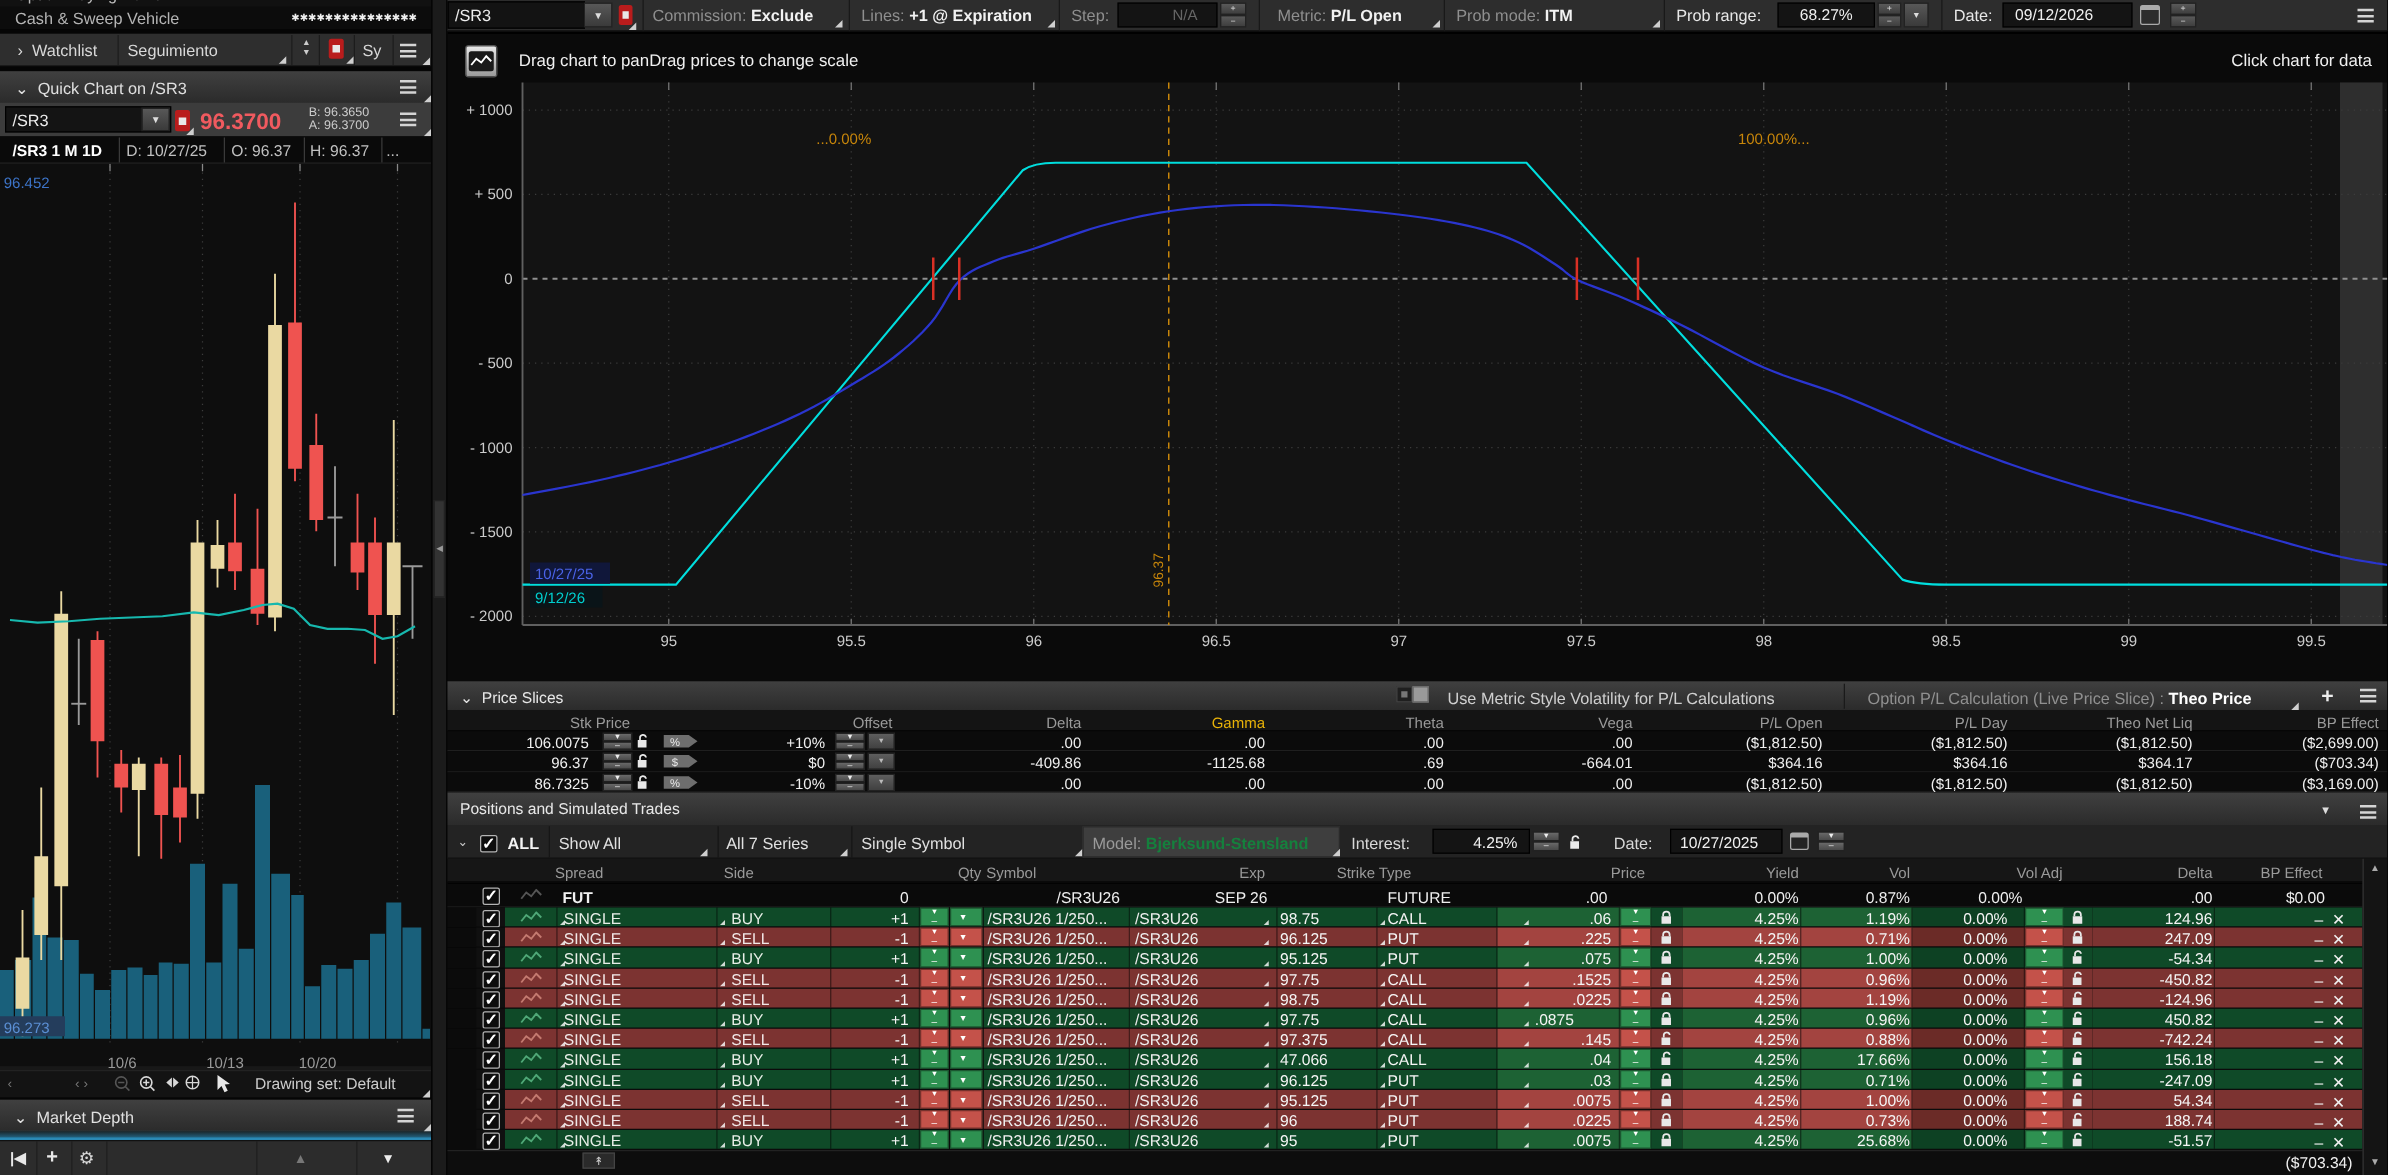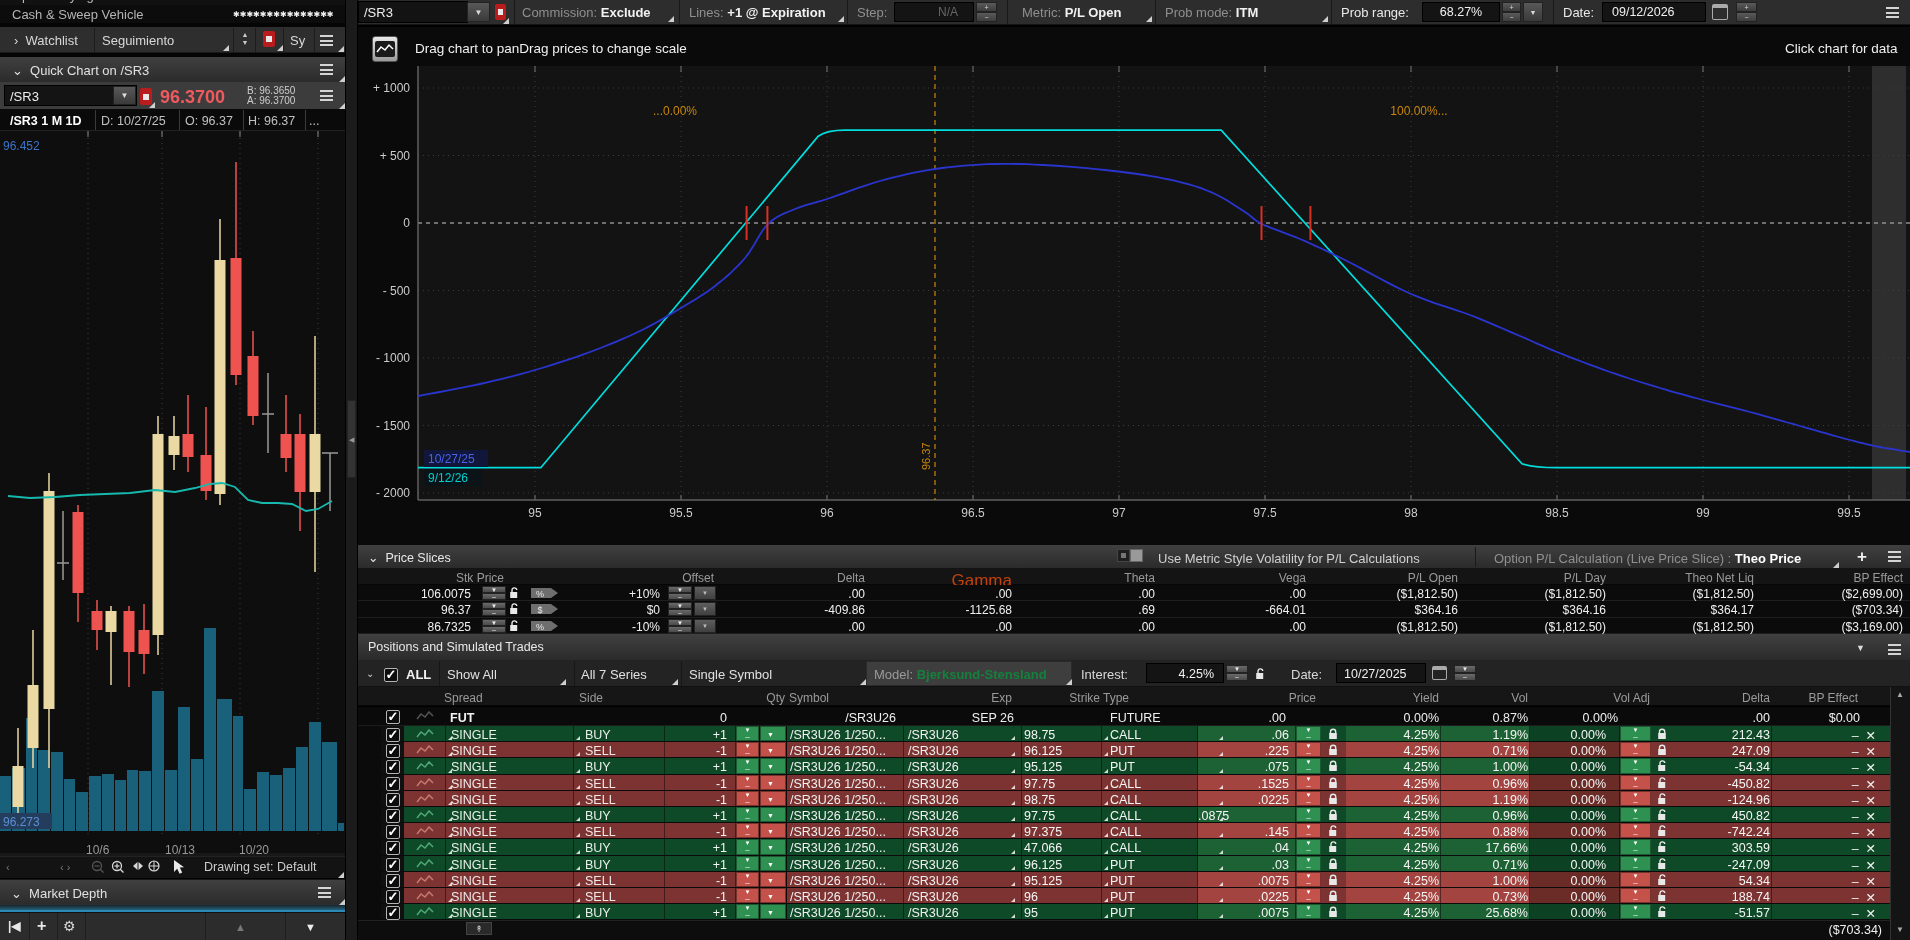--- a/index.html
+++ b/index.html
@@ -320,21 +320,21 @@
 <div class="t" style="left:1158px;top:551px;width:300px;height:14px;font-size:13px;color:#d0d0d0;">Use Metric Style Volatility for P/L Calculations</div>
 <div style="left:1475px;top:547px;width:1px;height:20px;background:#1a1a1a;"></div>
 <div class="t" style="left:1494px;top:551px;width:330px;height:14px;font-size:13px;color:#909090;">Option P/L Calculation (Live Price Slice) : <b style="color:#fff">Theo Price</b></div>
 <div class="corner" style="left:1833px;top:562px;width:0px;height:0px;"></div>
 <div class="t" style="left:1853px;top:548px;width:18px;height:18px;font-size:17px;color:#eee;font-weight:bold;text-align:center;line-height:17px;">+</div>
 <div class="ham" style="left:1888px;top:551px;"></div>
 <div style="left:358px;top:568px;width:1552px;height:17px;background:#141414;border-bottom:1px solid #060606;"></div>
 <div class="t" style="left:354px;top:571px;width:150px;height:12px;font-size:12px;color:#9a9a9a;text-align:right;">Stk Price</div>
 <div class="t" style="left:564px;top:571px;width:150px;height:12px;font-size:12px;color:#9a9a9a;text-align:right;">Offset</div>
 <div class="t" style="left:715px;top:571px;width:150px;height:12px;font-size:12px;color:#9a9a9a;text-align:right;">Delta</div>
-<div class="t" style="left:862px;top:571px;width:150px;height:12px;font-size:17px;color:#c2410c;text-align:right;">Gamma</div>
+<div class="t" style="left:862px;top:571px;width:150px;height:12px;font-size:12px;color:#eab308;text-align:right;">Gamma</div>
 <div class="t" style="left:1005px;top:571px;width:150px;height:12px;font-size:12px;color:#9a9a9a;text-align:right;">Theta</div>
 <div class="t" style="left:1156px;top:571px;width:150px;height:12px;font-size:12px;color:#9a9a9a;text-align:right;">Vega</div>
 <div class="t" style="left:1308px;top:571px;width:150px;height:12px;font-size:12px;color:#9a9a9a;text-align:right;">P/L Open</div>
 <div class="t" style="left:1456px;top:571px;width:150px;height:12px;font-size:12px;color:#9a9a9a;text-align:right;">P/L Day</div>
 <div class="t" style="left:1604px;top:571px;width:150px;height:12px;font-size:12px;color:#9a9a9a;text-align:right;">Theo Net Liq</div>
 <div class="t" style="left:1753px;top:571px;width:150px;height:12px;font-size:12px;color:#9a9a9a;text-align:right;">BP Effect</div>
 <div style="left:358px;top:585.0px;width:1552px;height:16.3px;background:#0b0b0b;border-bottom:1px solid #1f1f1f;"></div>
 <div class="t" style="left:371px;top:587.0px;width:100px;height:12px;font-size:12px;color:#f0f0f0;text-align:right;">106.0075</div>
 <div style="left:482px;top:586.0px;width:24px;height:7.0px;background:linear-gradient(#6a6a6a,#4a4a4a);border:1px solid #222;color:#eee;font-size:6px;line-height:6.0px;text-align:center;">▼</div>
 <div style="left:482px;top:593.0px;width:24px;height:7.0px;background:linear-gradient(#6a6a6a,#4a4a4a);border:1px solid #222;color:#eee;font-size:7px;line-height:5.0px;text-align:center;">–</div>
@@ -516,21 +516,21 @@
 <div class="t" style="left:574px;top:728.0px;width:91px;height:12px;font-size:12.5px;color:#e8efe8;text-align:left;padding-left:11px;">BUY</div>
 <div class="t" style="left:665px;top:728.0px;width:71px;height:12px;font-size:12.5px;color:#f5f5f5;text-align:right;padding-right:9px;">+1</div>
 <div class="t" style="left:787px;top:728.0px;width:117px;height:12px;font-size:12.5px;color:#f0f0f0;text-align:left;padding-left:3px;">/SR3U26 1/250...</div>
 <div class="t" style="left:904px;top:728.0px;width:118px;height:12px;font-size:12.5px;color:#f0f0f0;text-align:left;padding-left:4px;">/SR3U26</div>
 <div class="t" style="left:1022px;top:728.0px;width:80px;height:12px;font-size:12.5px;color:#f5f5f5;text-align:left;padding-left:2px;">98.75</div>
 <div class="t" style="left:1102px;top:728.0px;width:96px;height:12px;font-size:12.5px;color:#f5f5f5;text-align:left;padding-left:8px;">CALL</div>
 <div class="t" style="left:1198px;top:728.0px;width:98px;height:12px;font-size:12.5px;color:#f5f5f5;text-align:right;padding-right:7px;">.06</div>
 <div class="t" style="left:1346px;top:728.0px;width:95px;height:12px;font-size:12.5px;color:#f5f5f5;text-align:right;padding-right:2px;">4.25%</div>
 <div class="t" style="left:1441px;top:728.0px;width:89px;height:12px;font-size:12.5px;color:#f5f5f5;text-align:right;padding-right:2px;">1.19%</div>
 <div class="t" style="left:1530px;top:728.0px;width:90px;height:12px;font-size:12.5px;color:#f5f5f5;text-align:right;padding-right:14px;">0.00%</div>
-<div class="t" style="left:1674px;top:728.0px;width:98px;height:12px;font-size:12.5px;color:#f5f5f5;text-align:right;padding-right:2px;">212.43</div>
+<div class="t" style="left:1674px;top:728.0px;width:98px;height:12px;font-size:12.5px;color:#f5f5f5;text-align:right;padding-right:2px;">124.96</div>
 <div class="t" style="left:1772px;top:728.0px;width:118px;height:12px;font-size:12.5px;color:#f0f0f0;text-align:right;padding-right:14px;">–&nbsp;&nbsp;✕</div>
 <div style="left:448px;top:736.2px;width:0px;height:0px;border-left:4px solid transparent;border-bottom:4px solid rgba(255,255,255,0.8);width:0;height:0;"></div>
 <div style="left:576px;top:736.2px;width:0px;height:0px;border-left:4px solid transparent;border-bottom:4px solid rgba(255,255,255,0.8);width:0;height:0;"></div>
 <div style="left:1011px;top:736.2px;width:0px;height:0px;border-left:4px solid transparent;border-bottom:4px solid rgba(255,255,255,0.8);width:0;height:0;"></div>
 <div style="left:1104px;top:736.2px;width:0px;height:0px;border-left:4px solid transparent;border-bottom:4px solid rgba(255,255,255,0.8);width:0;height:0;"></div>
 <div style="left:1219px;top:736.2px;width:0px;height:0px;border-left:4px solid transparent;border-bottom:4px solid rgba(255,255,255,0.8);width:0;height:0;"></div>
 <div style="left:358px;top:742.2px;width:1552px;height:16.2px;background:#0b0b0b;"></div>
 <div style="left:381px;top:742.2px;width:23px;height:15.2px;background:#101010;"></div>
 <div class="cb" style="left:386px;top:744.2px;">✓</div>
 <div style="left:404px;top:742.2px;width:42px;height:15.2px;background:#7c3331;border-right:1px solid rgba(0,0,0,0.45);"></div>
@@ -807,21 +807,21 @@
     <path d="M4,5 v-1.5 a2.4,2.4 0 0 1 4.8,-0.5" fill="none" stroke="#e8e8e8" stroke-width="1.4"></path>
     <rect x="2.2" y="5" width="7" height="6" fill="#e8e8e8"></rect>
   </svg>
 <div class="t" style="left:446px;top:809.0px;width:128px;height:12px;font-size:12.5px;color:#e8efe8;text-align:left;padding-left:5px;">SINGLE</div>
 <div class="t" style="left:574px;top:809.0px;width:91px;height:12px;font-size:12.5px;color:#e8efe8;text-align:left;padding-left:11px;">BUY</div>
 <div class="t" style="left:665px;top:809.0px;width:71px;height:12px;font-size:12.5px;color:#f5f5f5;text-align:right;padding-right:9px;">+1</div>
 <div class="t" style="left:787px;top:809.0px;width:117px;height:12px;font-size:12.5px;color:#f0f0f0;text-align:left;padding-left:3px;">/SR3U26 1/250...</div>
 <div class="t" style="left:904px;top:809.0px;width:118px;height:12px;font-size:12.5px;color:#f0f0f0;text-align:left;padding-left:4px;">/SR3U26</div>
 <div class="t" style="left:1022px;top:809.0px;width:80px;height:12px;font-size:12.5px;color:#f5f5f5;text-align:left;padding-left:2px;">97.75</div>
 <div class="t" style="left:1102px;top:809.0px;width:96px;height:12px;font-size:12.5px;color:#f5f5f5;text-align:left;padding-left:8px;">CALL</div>
-<div class="t" style="left:1198px;top:809.0px;width:98px;height:12px;font-size:12.5px;color:#f5f5f5;text-align:left;padding-right:7px;">.0875</div>
+<div class="t" style="left:1198px;top:809.0px;width:98px;height:12px;font-size:12.5px;color:#f5f5f5;text-align:center;padding-right:7px;">.0875</div>
 <div class="t" style="left:1346px;top:809.0px;width:95px;height:12px;font-size:12.5px;color:#f5f5f5;text-align:right;padding-right:2px;">4.25%</div>
 <div class="t" style="left:1441px;top:809.0px;width:89px;height:12px;font-size:12.5px;color:#f5f5f5;text-align:right;padding-right:2px;">0.96%</div>
 <div class="t" style="left:1530px;top:809.0px;width:90px;height:12px;font-size:12.5px;color:#f5f5f5;text-align:right;padding-right:14px;">0.00%</div>
 <div class="t" style="left:1674px;top:809.0px;width:98px;height:12px;font-size:12.5px;color:#f5f5f5;text-align:right;padding-right:2px;">450.82</div>
 <div class="t" style="left:1772px;top:809.0px;width:118px;height:12px;font-size:12.5px;color:#f0f0f0;text-align:right;padding-right:14px;">–&nbsp;&nbsp;✕</div>
 <div style="left:448px;top:817.2px;width:0px;height:0px;border-left:4px solid transparent;border-bottom:4px solid rgba(255,255,255,0.8);width:0;height:0;"></div>
 <div style="left:576px;top:817.2px;width:0px;height:0px;border-left:4px solid transparent;border-bottom:4px solid rgba(255,255,255,0.8);width:0;height:0;"></div>
 <div style="left:1011px;top:817.2px;width:0px;height:0px;border-left:4px solid transparent;border-bottom:4px solid rgba(255,255,255,0.8);width:0;height:0;"></div>
 <div style="left:1104px;top:817.2px;width:0px;height:0px;border-left:4px solid transparent;border-bottom:4px solid rgba(255,255,255,0.8);width:0;height:0;"></div>
 <div style="left:1219px;top:817.2px;width:0px;height:0px;border-left:4px solid transparent;border-bottom:4px solid rgba(255,255,255,0.8);width:0;height:0;"></div>
@@ -929,21 +929,21 @@
 <div class="t" style="left:574px;top:841.4px;width:91px;height:12px;font-size:12.5px;color:#e8efe8;text-align:left;padding-left:11px;">BUY</div>
 <div class="t" style="left:665px;top:841.4px;width:71px;height:12px;font-size:12.5px;color:#f5f5f5;text-align:right;padding-right:9px;">+1</div>
 <div class="t" style="left:787px;top:841.4px;width:117px;height:12px;font-size:12.5px;color:#f0f0f0;text-align:left;padding-left:3px;">/SR3U26 1/250...</div>
 <div class="t" style="left:904px;top:841.4px;width:118px;height:12px;font-size:12.5px;color:#f0f0f0;text-align:left;padding-left:4px;">/SR3U26</div>
 <div class="t" style="left:1022px;top:841.4px;width:80px;height:12px;font-size:12.5px;color:#f5f5f5;text-align:left;padding-left:2px;">47.066</div>
 <div class="t" style="left:1102px;top:841.4px;width:96px;height:12px;font-size:12.5px;color:#f5f5f5;text-align:left;padding-left:8px;">CALL</div>
 <div class="t" style="left:1198px;top:841.4px;width:98px;height:12px;font-size:12.5px;color:#f5f5f5;text-align:right;padding-right:7px;">.04</div>
 <div class="t" style="left:1346px;top:841.4px;width:95px;height:12px;font-size:12.5px;color:#f5f5f5;text-align:right;padding-right:2px;">4.25%</div>
 <div class="t" style="left:1441px;top:841.4px;width:89px;height:12px;font-size:12.5px;color:#f5f5f5;text-align:right;padding-right:2px;">17.66%</div>
 <div class="t" style="left:1530px;top:841.4px;width:90px;height:12px;font-size:12.5px;color:#f5f5f5;text-align:right;padding-right:14px;">0.00%</div>
-<div class="t" style="left:1674px;top:841.4px;width:98px;height:12px;font-size:12.5px;color:#f5f5f5;text-align:right;padding-right:2px;">303.59</div>
+<div class="t" style="left:1674px;top:841.4px;width:98px;height:12px;font-size:12.5px;color:#f5f5f5;text-align:right;padding-right:2px;">156.18</div>
 <div class="t" style="left:1772px;top:841.4px;width:118px;height:12px;font-size:12.5px;color:#f0f0f0;text-align:right;padding-right:14px;">–&nbsp;&nbsp;✕</div>
 <div style="left:448px;top:849.6px;width:0px;height:0px;border-left:4px solid transparent;border-bottom:4px solid rgba(255,255,255,0.8);width:0;height:0;"></div>
 <div style="left:576px;top:849.6px;width:0px;height:0px;border-left:4px solid transparent;border-bottom:4px solid rgba(255,255,255,0.8);width:0;height:0;"></div>
 <div style="left:1011px;top:849.6px;width:0px;height:0px;border-left:4px solid transparent;border-bottom:4px solid rgba(255,255,255,0.8);width:0;height:0;"></div>
 <div style="left:1104px;top:849.6px;width:0px;height:0px;border-left:4px solid transparent;border-bottom:4px solid rgba(255,255,255,0.8);width:0;height:0;"></div>
 <div style="left:1219px;top:849.6px;width:0px;height:0px;border-left:4px solid transparent;border-bottom:4px solid rgba(255,255,255,0.8);width:0;height:0;"></div>
 <div style="left:358px;top:855.6px;width:1552px;height:16.2px;background:#0b0b0b;"></div>
 <div style="left:381px;top:855.6px;width:23px;height:15.2px;background:#101010;"></div>
 <div class="cb" style="left:386px;top:857.6px;">✓</div>
 <div style="left:404px;top:855.6px;width:42px;height:15.2px;background:#0f4a28;border-right:1px solid rgba(0,0,0,0.45);"></div>

